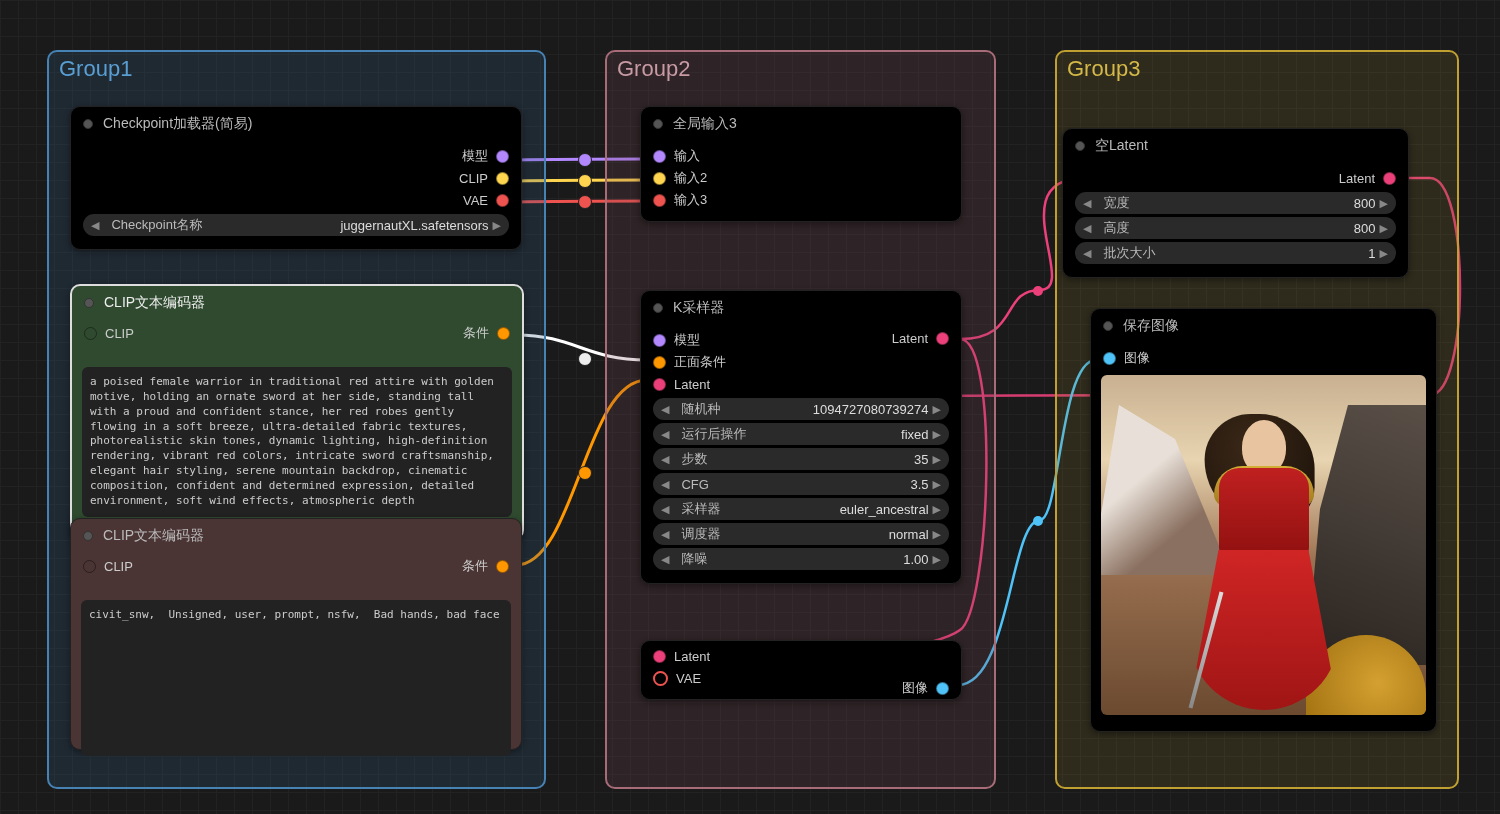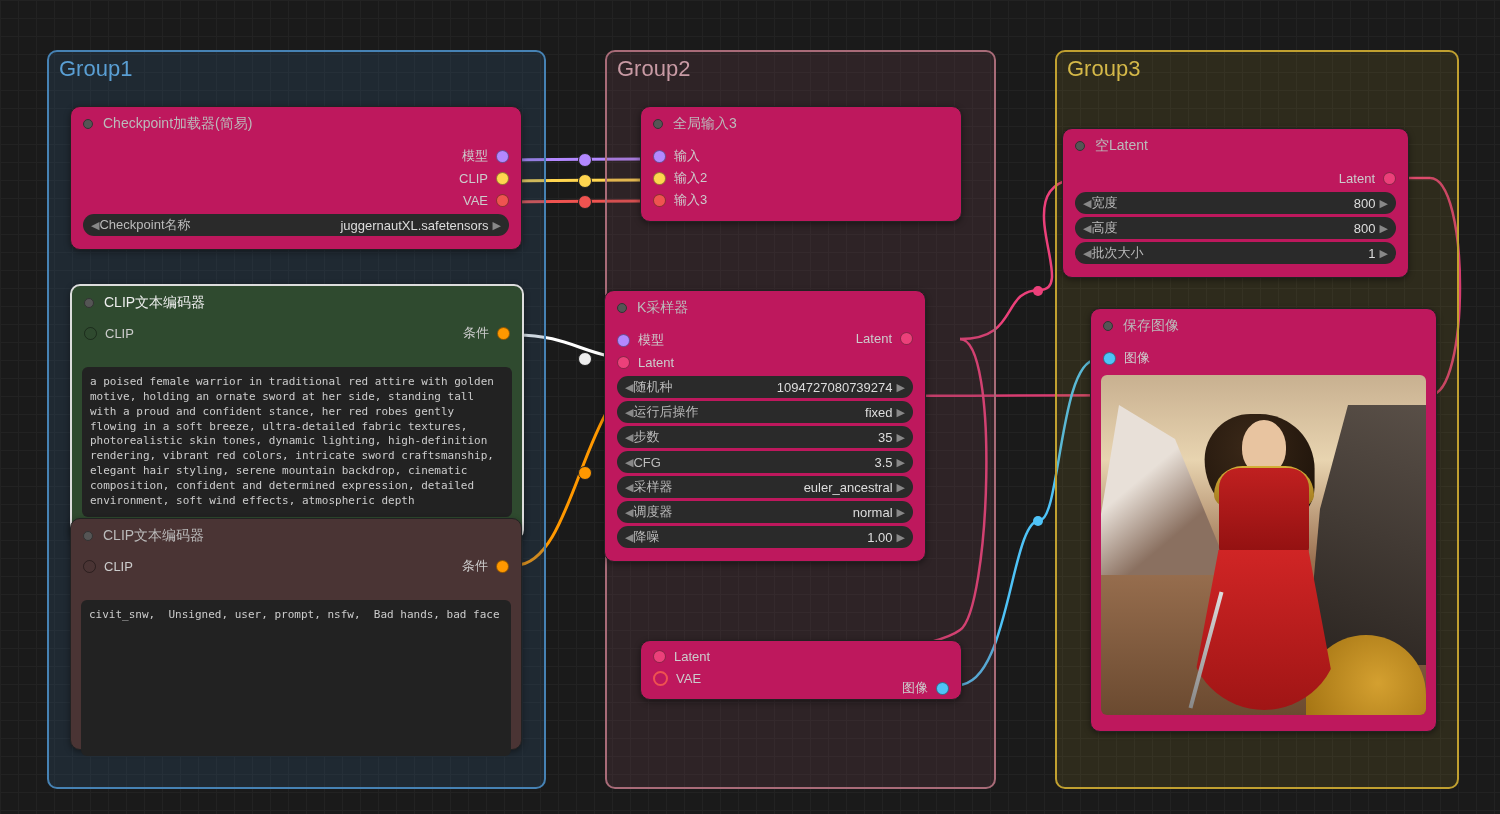--- a/index.html
+++ b/index.html
@@ -5,31 +5,31 @@
 html,body{margin:0;padding:0;width:1500px;height:814px;background:#1a1a1a;font-family:Arial,sans-serif;font-size:13px;color:#ccc;overflow:hidden;position:relative}
 body{background-image:linear-gradient(#222 1px,transparent 1px),linear-gradient(90deg,#222 1px,transparent 1px);background-size:18px 18px}
 .group{position:absolute;border:2px solid;border-radius:10px}
 .group-title{position:absolute;top:4px;left:10px;font-size:22px;font-weight:400}
 .g1{left:47px;top:50px;width:495px;height:735px;border-color:#4682b4;background:rgba(50,90,130,0.24)}
 .g1 .group-title{color:#5a9fd4}
 .g2{left:605px;top:50px;width:387px;height:735px;border-color:#a86b78;background:rgba(120,70,80,0.22)}
 .g2 .group-title{color:#c89aa4}
 .g3{left:1055px;top:50px;width:400px;height:735px;border-color:#c0a030;background:rgba(150,130,40,0.17)}
 .g3 .group-title{color:#d4b848}
-.node{position:absolute;background:#be185d;border-radius:10px;box-shadow:0 2px 6px rgba(0,0,0,0.4);border:1px solid #222}
+.node{position:absolute;background:#000000;border-radius:10px;box-shadow:0 2px 6px rgba(0,0,0,0.4);border:1px solid #222}
 .node-title{display:flex;align-items:center;padding:8px 12px;color:#bbb;font-size:14px;border-radius:10px 10px 0 0}
 .node-title .dot{width:8px;height:8px;border-radius:50%;background:#555;margin-right:10px;border:1px solid #333}
 .node-body{padding:4px 0 10px 0}
 .slot{display:flex;align-items:center;height:22px;padding:0 12px;font-size:13px;position:relative}
 .slot .port{width:11px;height:11px;border-radius:50%;margin-right:8px;flex-shrink:0;border:1px solid rgba(0,0,0,0.4)}
 .slot.out{justify-content:flex-end}
 .slot.out .port{margin-right:0;margin-left:8px}
 .widget{margin:3px 12px;background:#2a2a2a;border-radius:11px;height:22px;display:flex;align-items:center;padding:0 8px;font-size:13px;color:#bbb;justify-content:space-between}
 .widget .arrow{color:#888;font-size:11px;cursor:pointer}
-.widget .wlabel{flex:1;padding:0 0}
+.widget .wlabel{flex:1;padding:0 12px}
 .widget .wval{padding:0 4px;color:#ddd}
 .textarea{margin:21px 10px;background:#222;border-radius:6px;padding:8px;font-family:monospace;font-size:11px;line-height:1.35;color:#ccc;white-space:pre-wrap;word-break:break-word}
 .clip1{border:2px solid #ddd;background:#2f4a2f}
 .clip1 .node-title{color:#eee}
 .clip2{background:#4a3434}
 .clip-row{display:flex;justify-content:space-between;align-items:center;padding:4px 12px}
 .clip-row .port{width:11px;height:11px;border-radius:50%;border:1px solid rgba(0,0,0,0.4)}
 .c-purple{background:#b388ff}
 .c-yellow{background:#ffd54f}
 .c-red{background:#ef5350}
@@ -152,31 +152,35 @@
         <span class="port c-yellow"></span>
         <span>输入2</span>
       </div>
     <div class="slot">
         <span class="port c-red"></span>
         <span>输入3</span>
       </div>
   </div>
 </div>
 
-<div class="node" style="left:604px;top:290px;width:320px">
+<div class="node" style="left:640px;top:290px;width:320px">
   <div class="node-title">
       <span class="dot"></span>
       <span>K采样器</span>
     </div>
   <div class="node-body">
     <div style="display:flex;justify-content:space-between">
       <div style="flex:1">
         <div class="slot">
             <span class="port c-purple"></span>
             <span>模型</span>
+          </div>
+        <div class="slot">
+            <span class="port c-orange"></span>
+            <span>正面条件</span>
           </div>
         <div class="slot">
             <span class="port c-magenta"></span>
             <span>Latent</span>
           </div>
       </div>
       <div class="slot out" style="position:absolute;right:0;top:36px">
           <span>Latent</span>
           <span class="port c-magenta"></span>
         </div>

